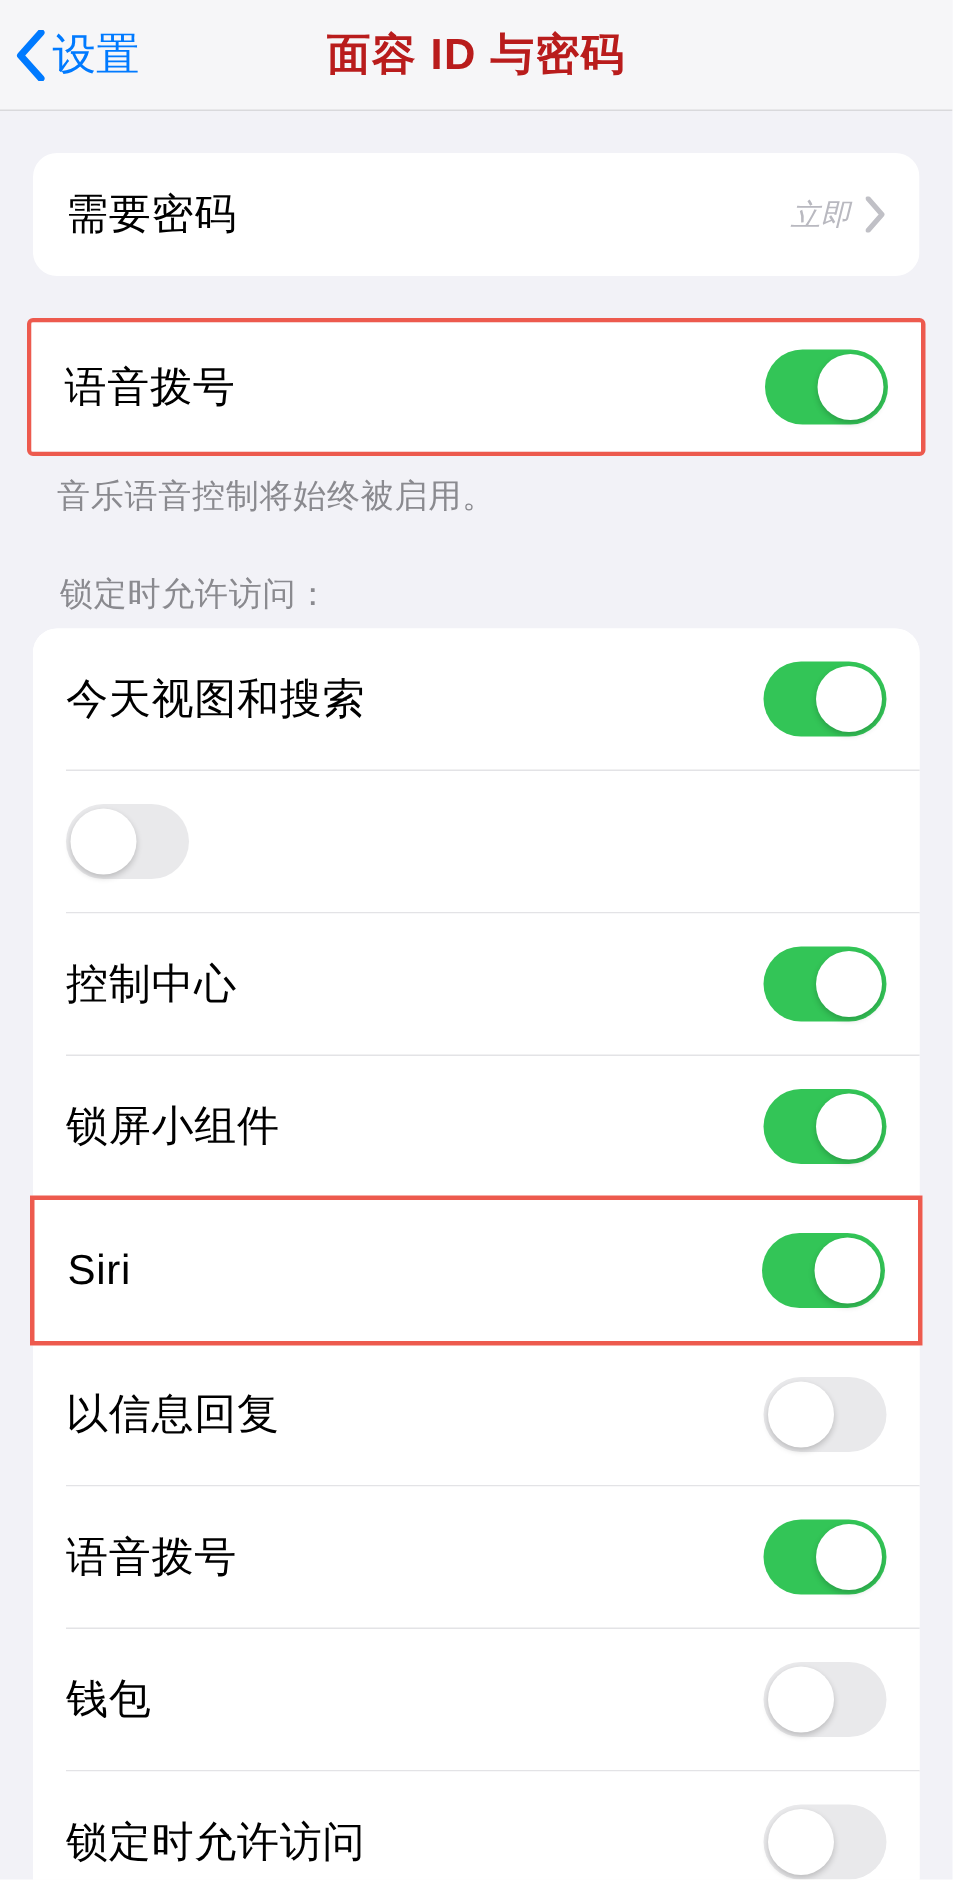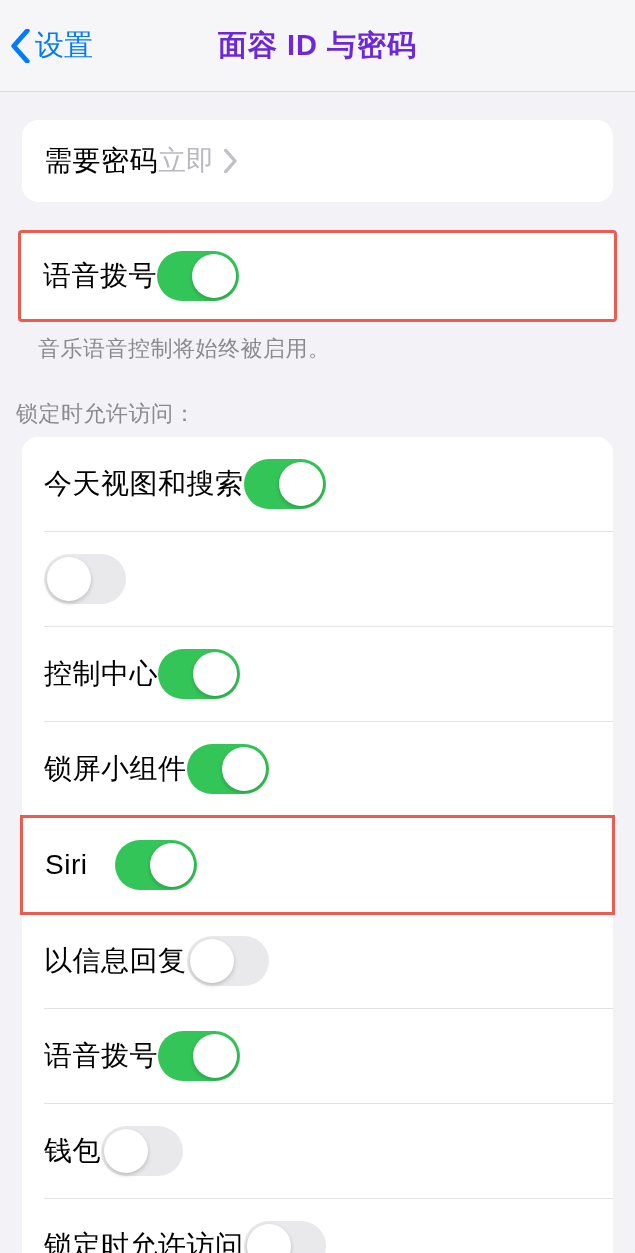--- a/index.html
+++ b/index.html
@@ -10,21 +10,21 @@
     }
     body {
       background: #f2f2f7;
       width: 635px;
       height: 1253px;
       overflow: hidden;
     }
     .nav-bar {
       display: flex;
       align-items: center;
-      height: 92px;
+      height: 74px;
       background: #f6f6f8;
       border-bottom: 1px solid #d9d9dc;
       position: relative;
       padding: 0 10px;
     }
     .back-button {
       display: flex;
       align-items: center;
       color: #007aff;
       font-size: 29px;
@@ -34,21 +34,21 @@
       width: 21px;
       height: 34px;
       margin-right: 4px;
     }
     .nav-title {
       position: absolute;
       left: 50%;
       transform: translateX(-50%);
       font-size: 29px;
       font-weight: 600;
-      color: #6d28d9;
+      color: #b91c1c;
       letter-spacing: 1px;
     }
     .content {
       padding: 0 0 10px 0;
     }
     .group {
       background: #fff;
       border-radius: 16px;
       margin: 28px 22px 0 22px;
       overflow: hidden;
@@ -59,20 +59,21 @@
       margin: 28px 18px 0 18px;
       padding: 0;
     }
     .group-highlight .row {
       background: #fff;
       padding: 18px 22px;
     }
     .row {
       display: flex;
       align-items: center;
+      justify-content: space-between;
       padding: 22px 22px;
       min-height: 76px;
       background: #fff;
     }
     .row-divider {
       height: 1px;
       background: #e3e3e6;
       margin-left: 22px;
     }
     .row-highlight {
@@ -86,21 +87,22 @@
     .row-label {
       font-size: 28px;
       color: #000;
       letter-spacing: 0.5px;
     }
     .row-value {
       display: flex;
       align-items: center;
       gap: 10px;
       color: #b9b9c0;
-      font-size: 28px;
+      font-size: 20px;
+      font-style: italic;
     }
     .chevron-right {
       width: 14px;
       height: 24px;
     }
     .toggle {
       width: 82px;
       height: 50px;
       border-radius: 25px;
       position: relative;
@@ -130,21 +132,21 @@
     .footer-text {
       font-size: 22px;
       color: #8a8a8f;
       margin: 12px 38px 0 38px;
       letter-spacing: 0.5px;
       line-height: 1.4;
     }
     .header-text {
       font-size: 22px;
       color: #8a8a8f;
-      margin: 34px 38px 8px 16px;
+      margin: 34px 38px 8px 40px;
       letter-spacing: 0.5px;
     }
     .list-group {
       background: #fff;
       border-radius: 16px;
       margin: 0 22px;
       overflow: visible;
     }
     .list-group .row {
       border-radius: 0;

